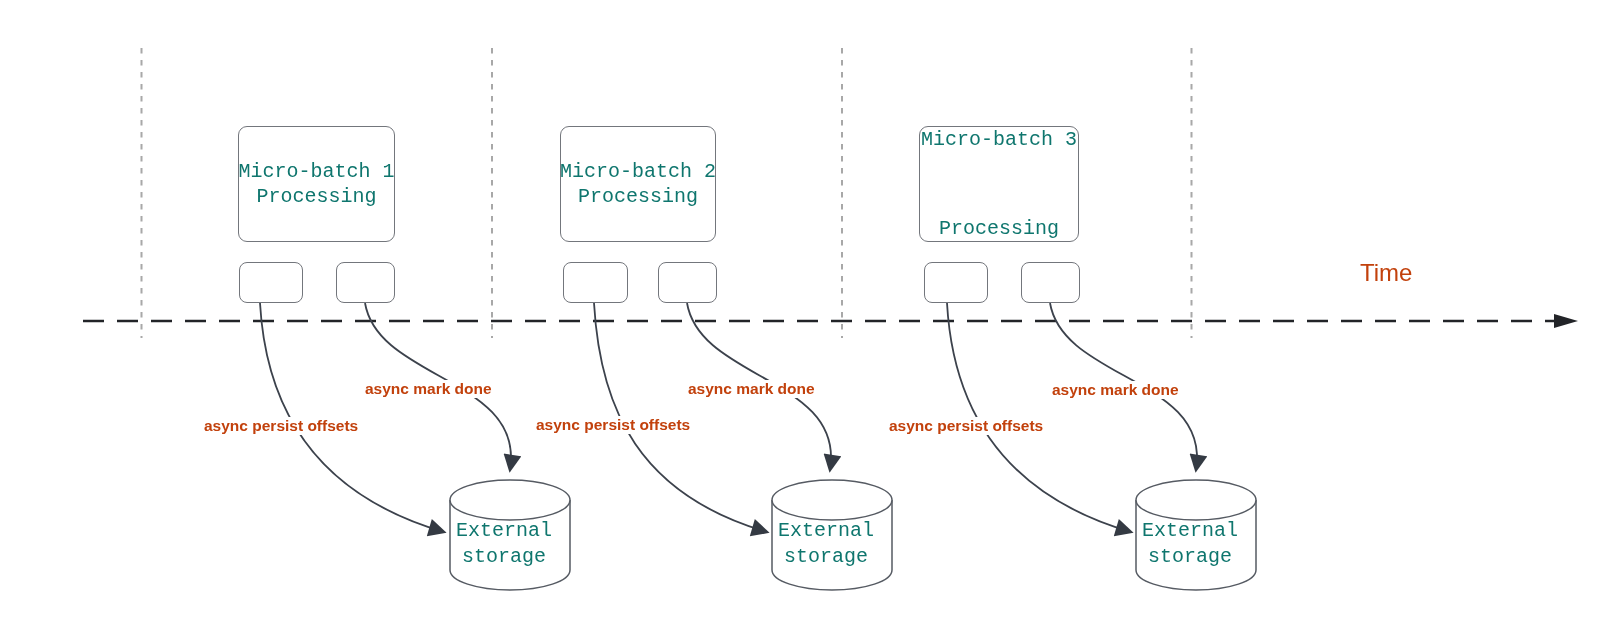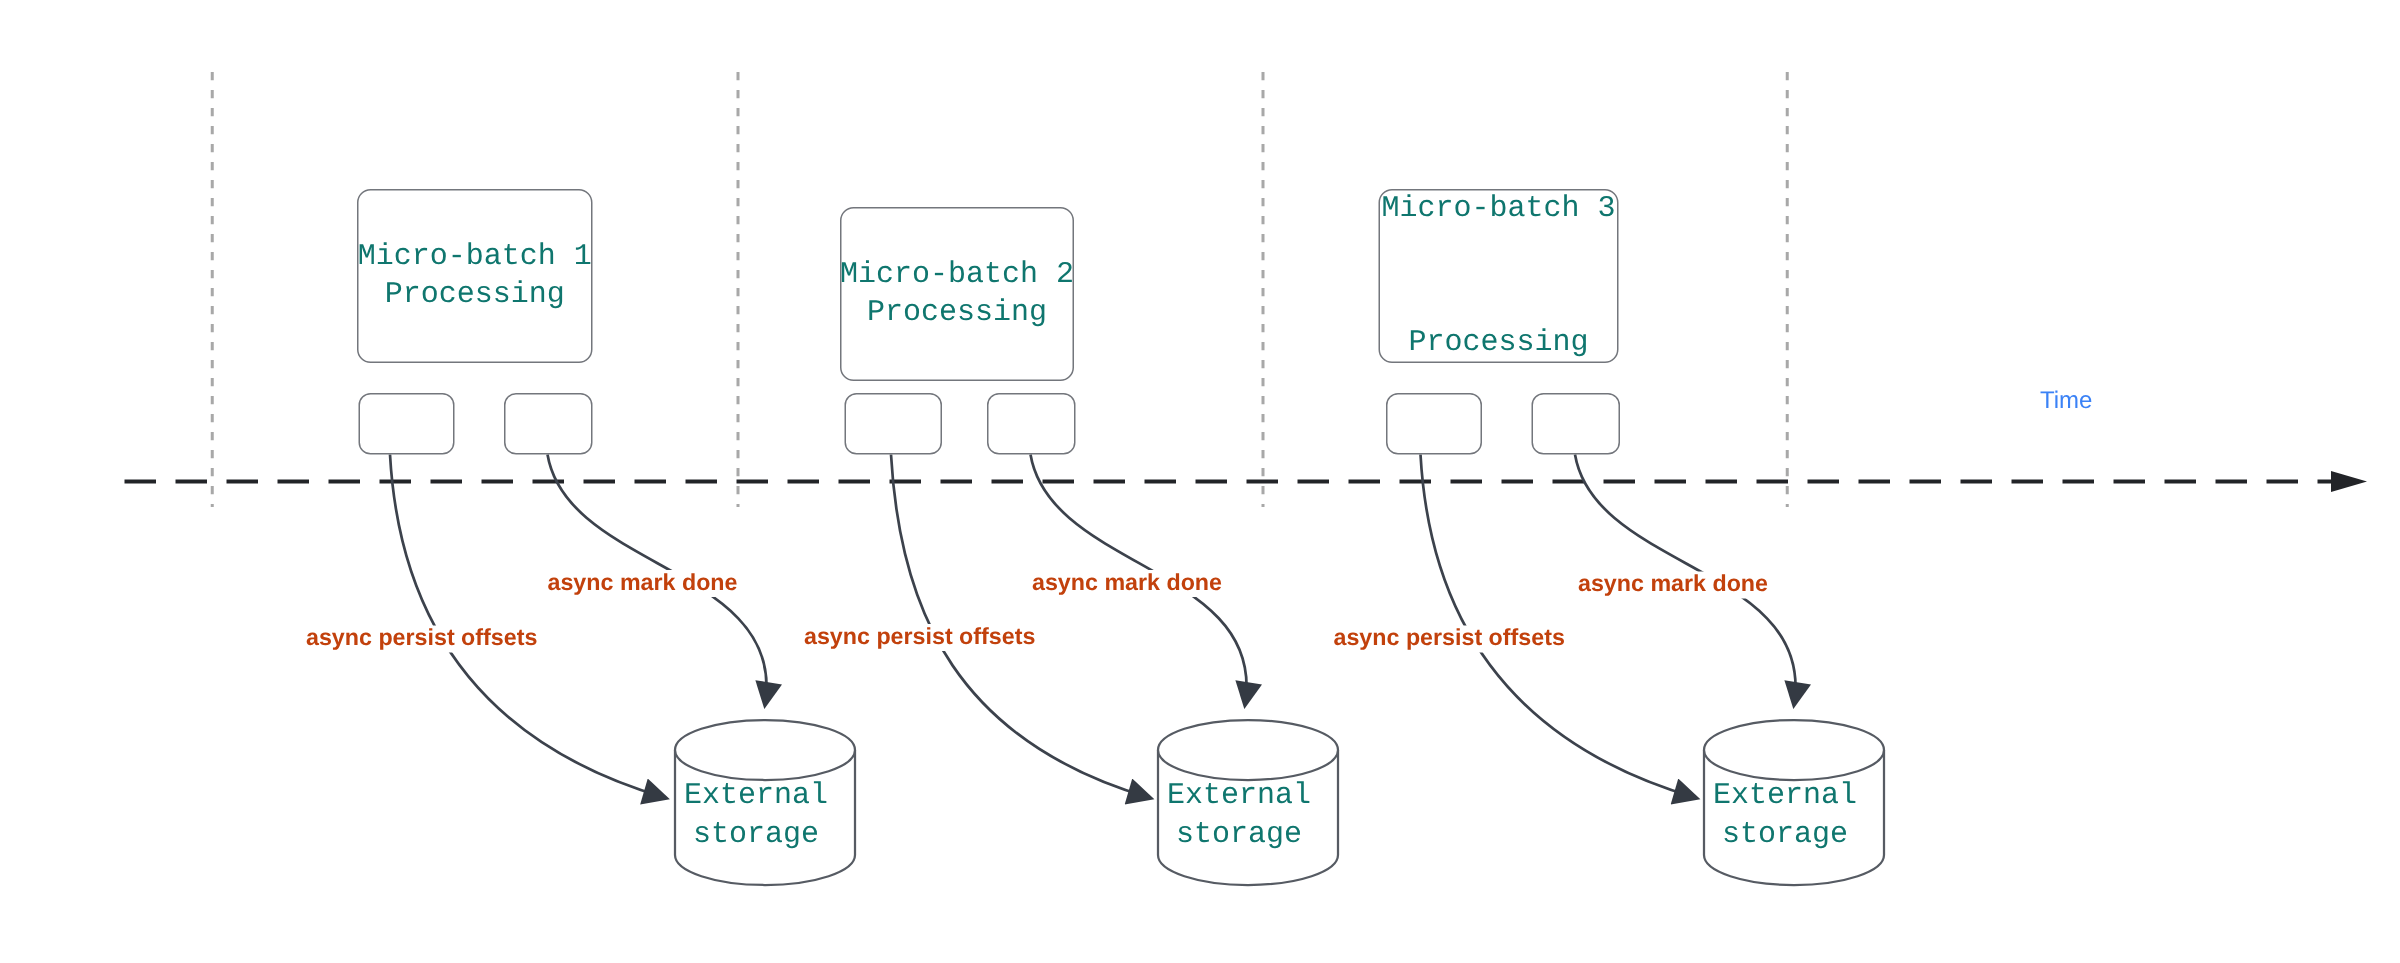--- a/index.html
+++ b/index.html
@@ -47,22 +47,22 @@
   .storage-label {
     position: absolute;
     width: 108px;
     text-align: center;
     top: 518px;
   }
   .time-label {
     position: absolute;
     left: 1360px;
     top: 259px;
-    font-size: 16px;
-    color: #3b82f6;
+    font-size: 24px;
+    color: #c2410c;
     white-space: nowrap;
   }
   .guide { stroke: #a8a8a8; stroke-width: 2; stroke-dasharray: 5.5 6.5; }
   .timeline-line { stroke: #222428; stroke-width: 2.6; stroke-dasharray: 21 13; }
   .flow { fill: none; stroke: #3c424c; stroke-width: 1.8; }
   .cyl { fill: #ffffff; stroke: #565b63; stroke-width: 1.5; }
 </style>
 </head>
 <body>
 
@@ -114,21 +114,21 @@
   </div>
   <div class="node small-box" style="left:239px; top:262px; width:64px; height:41px;"></div>
   <div class="node small-box" style="left:336px; top:262px; width:59px; height:41px;"></div>
   <div class="arrow-label" style="left:202px; top:417px;">async persist offsets</div>
   <div class="arrow-label" style="left:363px; top:380px;">async mark done</div>
   <div class="storage-label" style="left:450px;">
     <span class="node-text">External</span>
     <span class="node-text">storage</span>
   </div>
 
-  <div class="node main-box" style="left:560px; top:126px; width:156px; height:116px;margin-top:12px;">
+  <div class="node main-box" style="left:560px; top:126px; width:156px; height:116px;">
     <span class="node-text">Micro-batch 2</span>
     <span class="node-text">Processing</span>
   </div>
   <div class="node small-box" style="left:563px; top:262px; width:65px; height:41px;"></div>
   <div class="node small-box" style="left:658px; top:262px; width:59px; height:41px;"></div>
   <div class="arrow-label" style="left:534px; top:416px;">async persist offsets</div>
   <div class="arrow-label" style="left:686px; top:380px;">async mark done</div>
   <div class="storage-label" style="left:772px;">
     <span class="node-text">External</span>
     <span class="node-text">storage</span>

